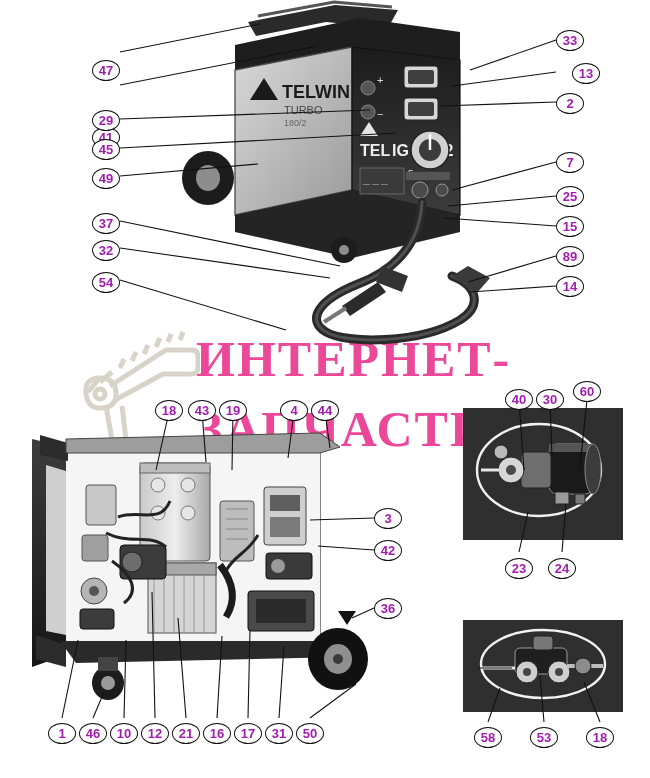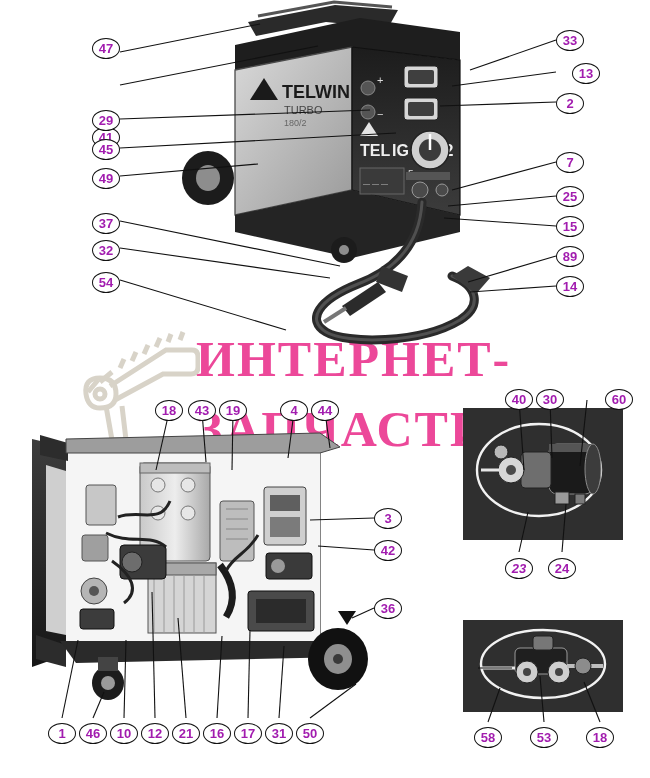--- a/index.html
+++ b/index.html
@@ -304,21 +304,21 @@
 
       <path d="M488 722 L500 688"></path>
       <path d="M544 722 L540 676"></path>
       <path d="M600 722 L584 682"></path>
 
       <path d="M478 668 L512 668"></path>
     </g>
   </svg>
 
   <div id="callout-layer">
-      <div class="cal" style="left: 92px; top: 38px;">47</div>
+      <div class="cal" style="left: 92px; top: 60px;">47</div>
       <div class="cal" style="left: 92px; top: 86px; margin-top: 41px;">41</div>
       <div class="cal" style="left: 92px; top: 110px;">29</div>
       <div class="cal" style="left: 92px; top: 139px;">45</div>
       <div class="cal" style="left: 92px; top: 168px;">49</div>
       <div class="cal" style="left: 92px; top: 213px;">37</div>
       <div class="cal" style="left: 92px; top: 240px;">32</div>
       <div class="cal" style="left: 92px; top: 272px;">54</div>
       <div class="cal" style="left: 556px; top: 30px;">33</div>
       <div class="cal" style="left: 572px; top: 63px;">13</div>
       <div class="cal" style="left: 556px; top: 93px;">2</div>
@@ -339,21 +339,21 @@
       <div class="cal" style="left: 79px; top: 723px;">46</div>
       <div class="cal" style="left: 110px; top: 723px;">10</div>
       <div class="cal" style="left: 141px; top: 723px;">12</div>
       <div class="cal" style="left: 172px; top: 723px;">21</div>
       <div class="cal" style="left: 203px; top: 723px;">16</div>
       <div class="cal" style="left: 234px; top: 723px;">17</div>
       <div class="cal" style="left: 265px; top: 723px;">31</div>
       <div class="cal" style="left: 296px; top: 723px;">50</div>
       <div class="cal" style="left: 505px; top: 389px;">40</div>
       <div class="cal" style="left: 536px; top: 389px;">30</div>
-      <div class="cal" style="left: 573px; top: 389px; margin-left: 32px;">60</div>
-      <div class="cal" style="left: 505px; top: 558px; font-style: italic;">23</div>
+      <div class="cal" style="left: 573px; top: 381px;">60</div>
+      <div class="cal" style="left: 505px; top: 558px;">23</div>
       <div class="cal" style="left: 548px; top: 558px;">24</div>
       <div class="cal" style="left: 474px; top: 727px;">58</div>
       <div class="cal" style="left: 530px; top: 727px;">53</div>
       <div class="cal" style="left: 586px; top: 727px;">18</div>
     </div>
 
 </div>
 
 </body></html>

